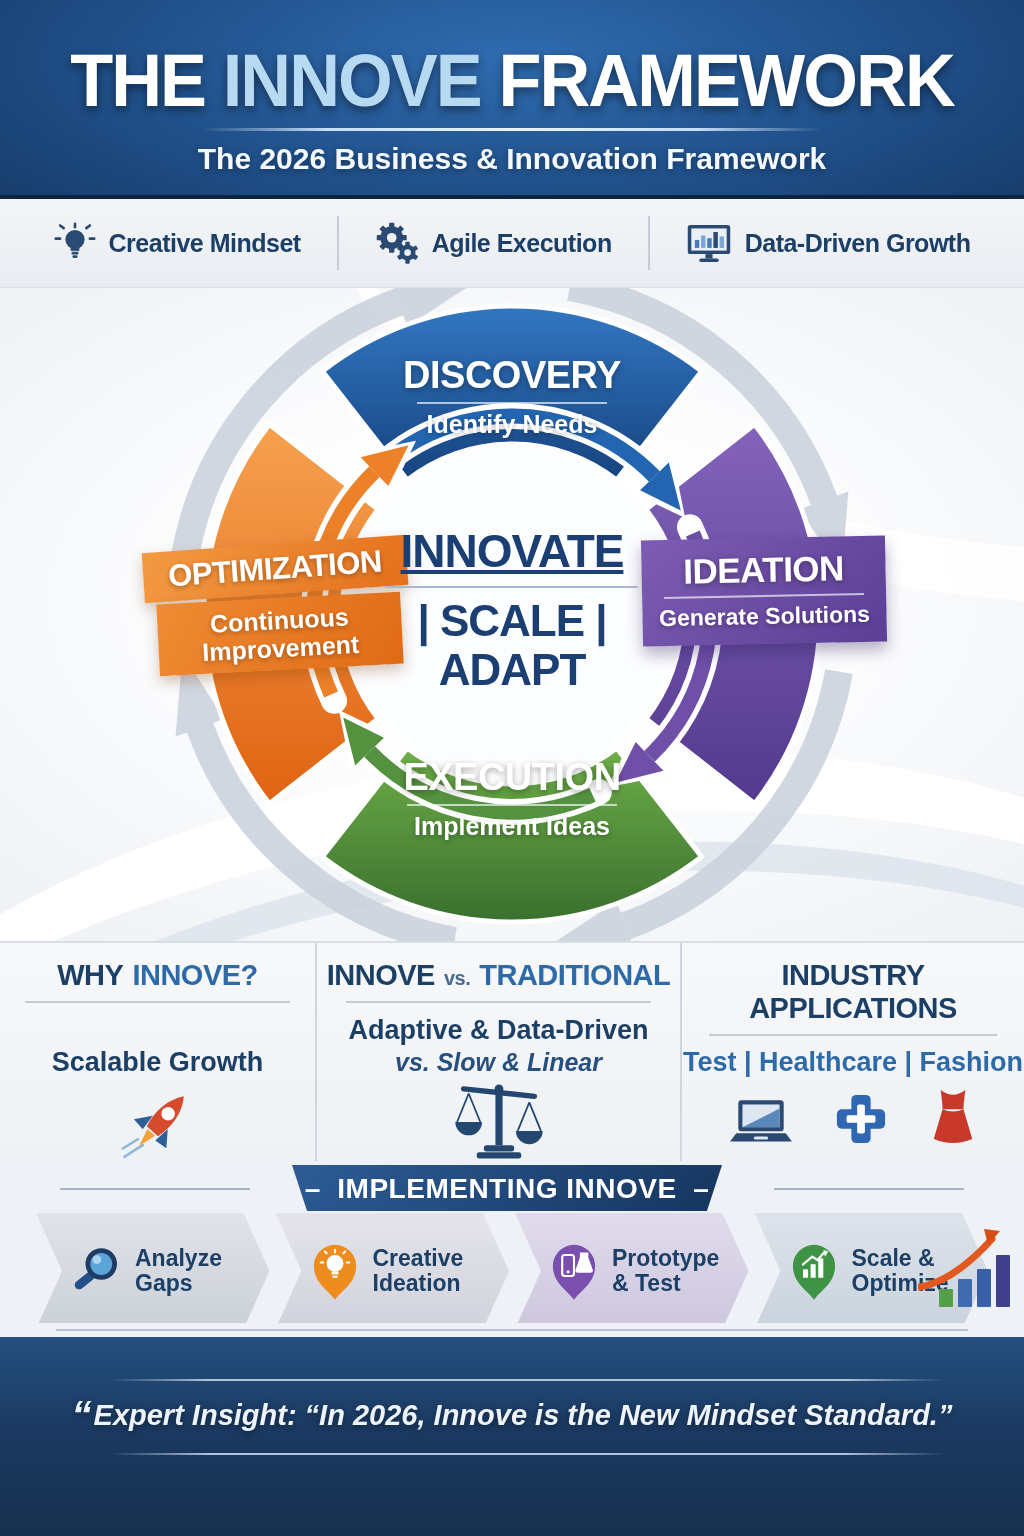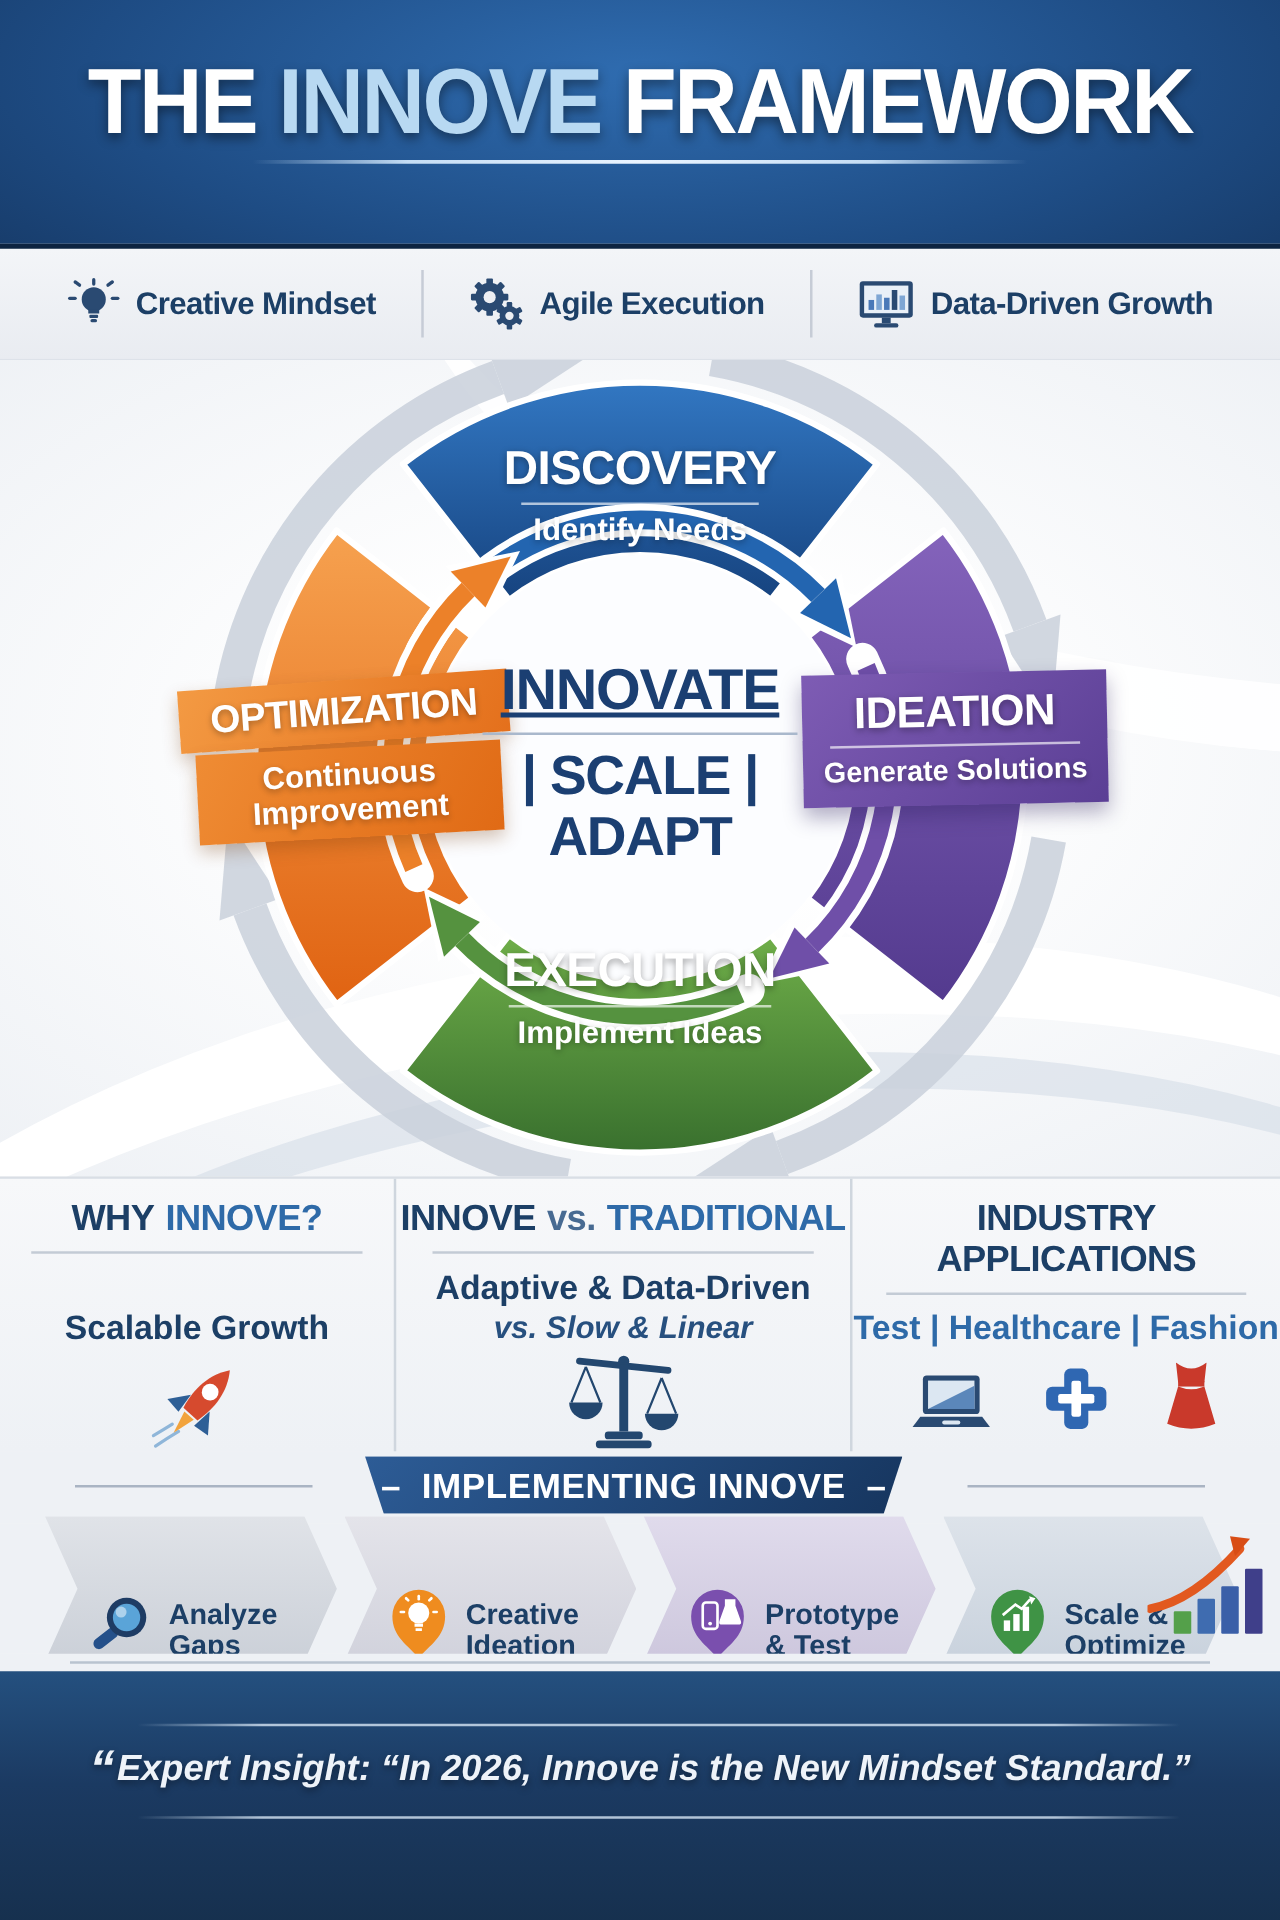--- a/index.html
+++ b/index.html
@@ -43,37 +43,37 @@
   .ct1{font-size:46px;font-weight:800;color:#1b3f72;letter-spacing:-1px;text-decoration:underline;}
   .ct-div{width:252px;height:2px;background:#a9b8cc;margin:8px auto;}
   .ct2,.ct3{font-size:44px;font-weight:800;color:#1b3f72;letter-spacing:-1px;line-height:1.12;}
 
   
   .columns{height:218px;display:grid;grid-template-columns:315px 365px 344px;background:linear-gradient(180deg,#f7f8fa,#eef1f5);border-top:2px solid #d9dee5;}
   .col{padding-top:16px;text-align:center;}
   .col+.col{border-left:2px solid #cfd6de;}
   .col-title{font-size:29px;font-weight:800;color:var(--navy,#1c3f66);letter-spacing:-.5px;}
   .col-title .acc{color:var(--medium-blue,#2e6aa8);margin-left:9px;}
-  .col-title .mid{color:#476a92;font-size:29px;margin-left:9px;}
+  .col-title .mid{color:#476a92;font-size:20px;margin-left:9px;}
   .col-div{width:84%;height:2px;background:#c3cbd5;margin:9px auto 11px;}
   .col-body{font-size:27px;font-weight:700;color:var(--navy,#1c3f66);line-height:1.2;}
   .col-body-italic{font-size:25px;font-weight:700;font-style:italic;color:#27507f;margin-top:2px;}
   .col-apps{font-size:27px;font-weight:700;color:var(--medium-blue,#2e6aa8);}
   .col-icons{display:flex;justify-content:center;align-items:flex-end;gap:40px;margin-top:12px;}
   .col .solo-icon{margin-top:4px;}
 
   
   .impl{position:relative;height:58px;background:#eef1f5;}
   .impl-banner{position:absolute;left:292px;top:4px;width:430px;height:46px;line-height:47px;text-align:center;background:linear-gradient(135deg,#2d5c96,#16355e);clip-path:polygon(0 0,100% 0,96.5% 100%,3.5% 100%);color:#fff;font-size:28px;font-weight:800;letter-spacing:.5px;}
   .impl-line{position:absolute;top:27px;width:190px;height:2px;background:#a9b4c3;}
   .impl-line.l{left:60px;} .impl-line.r{right:60px;}
 
   
   .steps{position:relative;height:104px;padding:0 36px;display:flex;align-items:center;gap:6px;background:#eef1f5;}
-  .step{position:relative;flex:1;height:116px;display:flex;align-items:flex-end;padding-left:32px;gap:11px;clip-path:polygon(0 0,calc(100% - 26px) 0,100% 50%,calc(100% - 26px) 100%,0 100%,26px 50%);}
+  .step{position:relative;flex:1;height:116px;display:flex;align-items:center;padding-left:32px;gap:11px;clip-path:polygon(0 0,calc(100% - 26px) 0,100% 50%,calc(100% - 26px) 100%,0 100%,26px 50%);}
   .step.s1{background:linear-gradient(180deg,#e0e3e8,#cbd0d8);}
   .step.s2{background:linear-gradient(180deg,#e4e4ea,#d1d2dc);}
   .step.s3{background:linear-gradient(180deg,#e0dbec,#cdc7dd);}
   .step.s4{background:linear-gradient(180deg,#dde3ea,#c9d2dd);}
   .step-label{font-size:23px;font-weight:700;color:var(--navy,#1c3f66);line-height:1.08;}
   .mini-chart{position:absolute;right:14px;top:6px;width:92px;height:92px;z-index:5;}
   .mini-bars{position:absolute;bottom:10px;right:0;display:flex;align-items:flex-end;gap:5px;}
   .mini-bars div{width:14px;border-radius:1px;}
   .mb1{height:18px;background:#54a04a;} .mb2{height:28px;background:#3f6cb0;} .mb3{height:38px;background:#3a5fa8;} .mb4{height:52px;background:#3f3f8a;}
   .steps-underline{height:14px;background:#eef1f5;position:relative;}
@@ -87,20 +87,21 @@
   .footer-quote .lead{font-size:40px;vertical-align:-4px;margin-right:2px;}
 </style>
 </head>
 <body>
 
 <div class="page">
 
   <div class="header">
     <div class="header-title"><span>THE </span><span class="hl">INNOVE</span><span> FRAMEWORK</span></div>
     <div class="header-divider"></div>
+    <div class="header-subtitle">The 2026 Business &amp; Innovation Framework</div>
   </div>
 
   <div class="pillars">
     <div class="pillar">
       <svg viewBox="0 0 48 48" width="42" height="42">
         <g stroke="#2a4a72" stroke-width="3" stroke-linecap="round">
           <line x1="24" y1="2" x2="24" y2="6"></line>
             <line x1="7" y1="19" x2="2" y2="19"></line>
             <line x1="46" y1="19" x2="41" y2="19"></line>
           <line x1="11" y1="7" x2="7" y2="4"></line>

